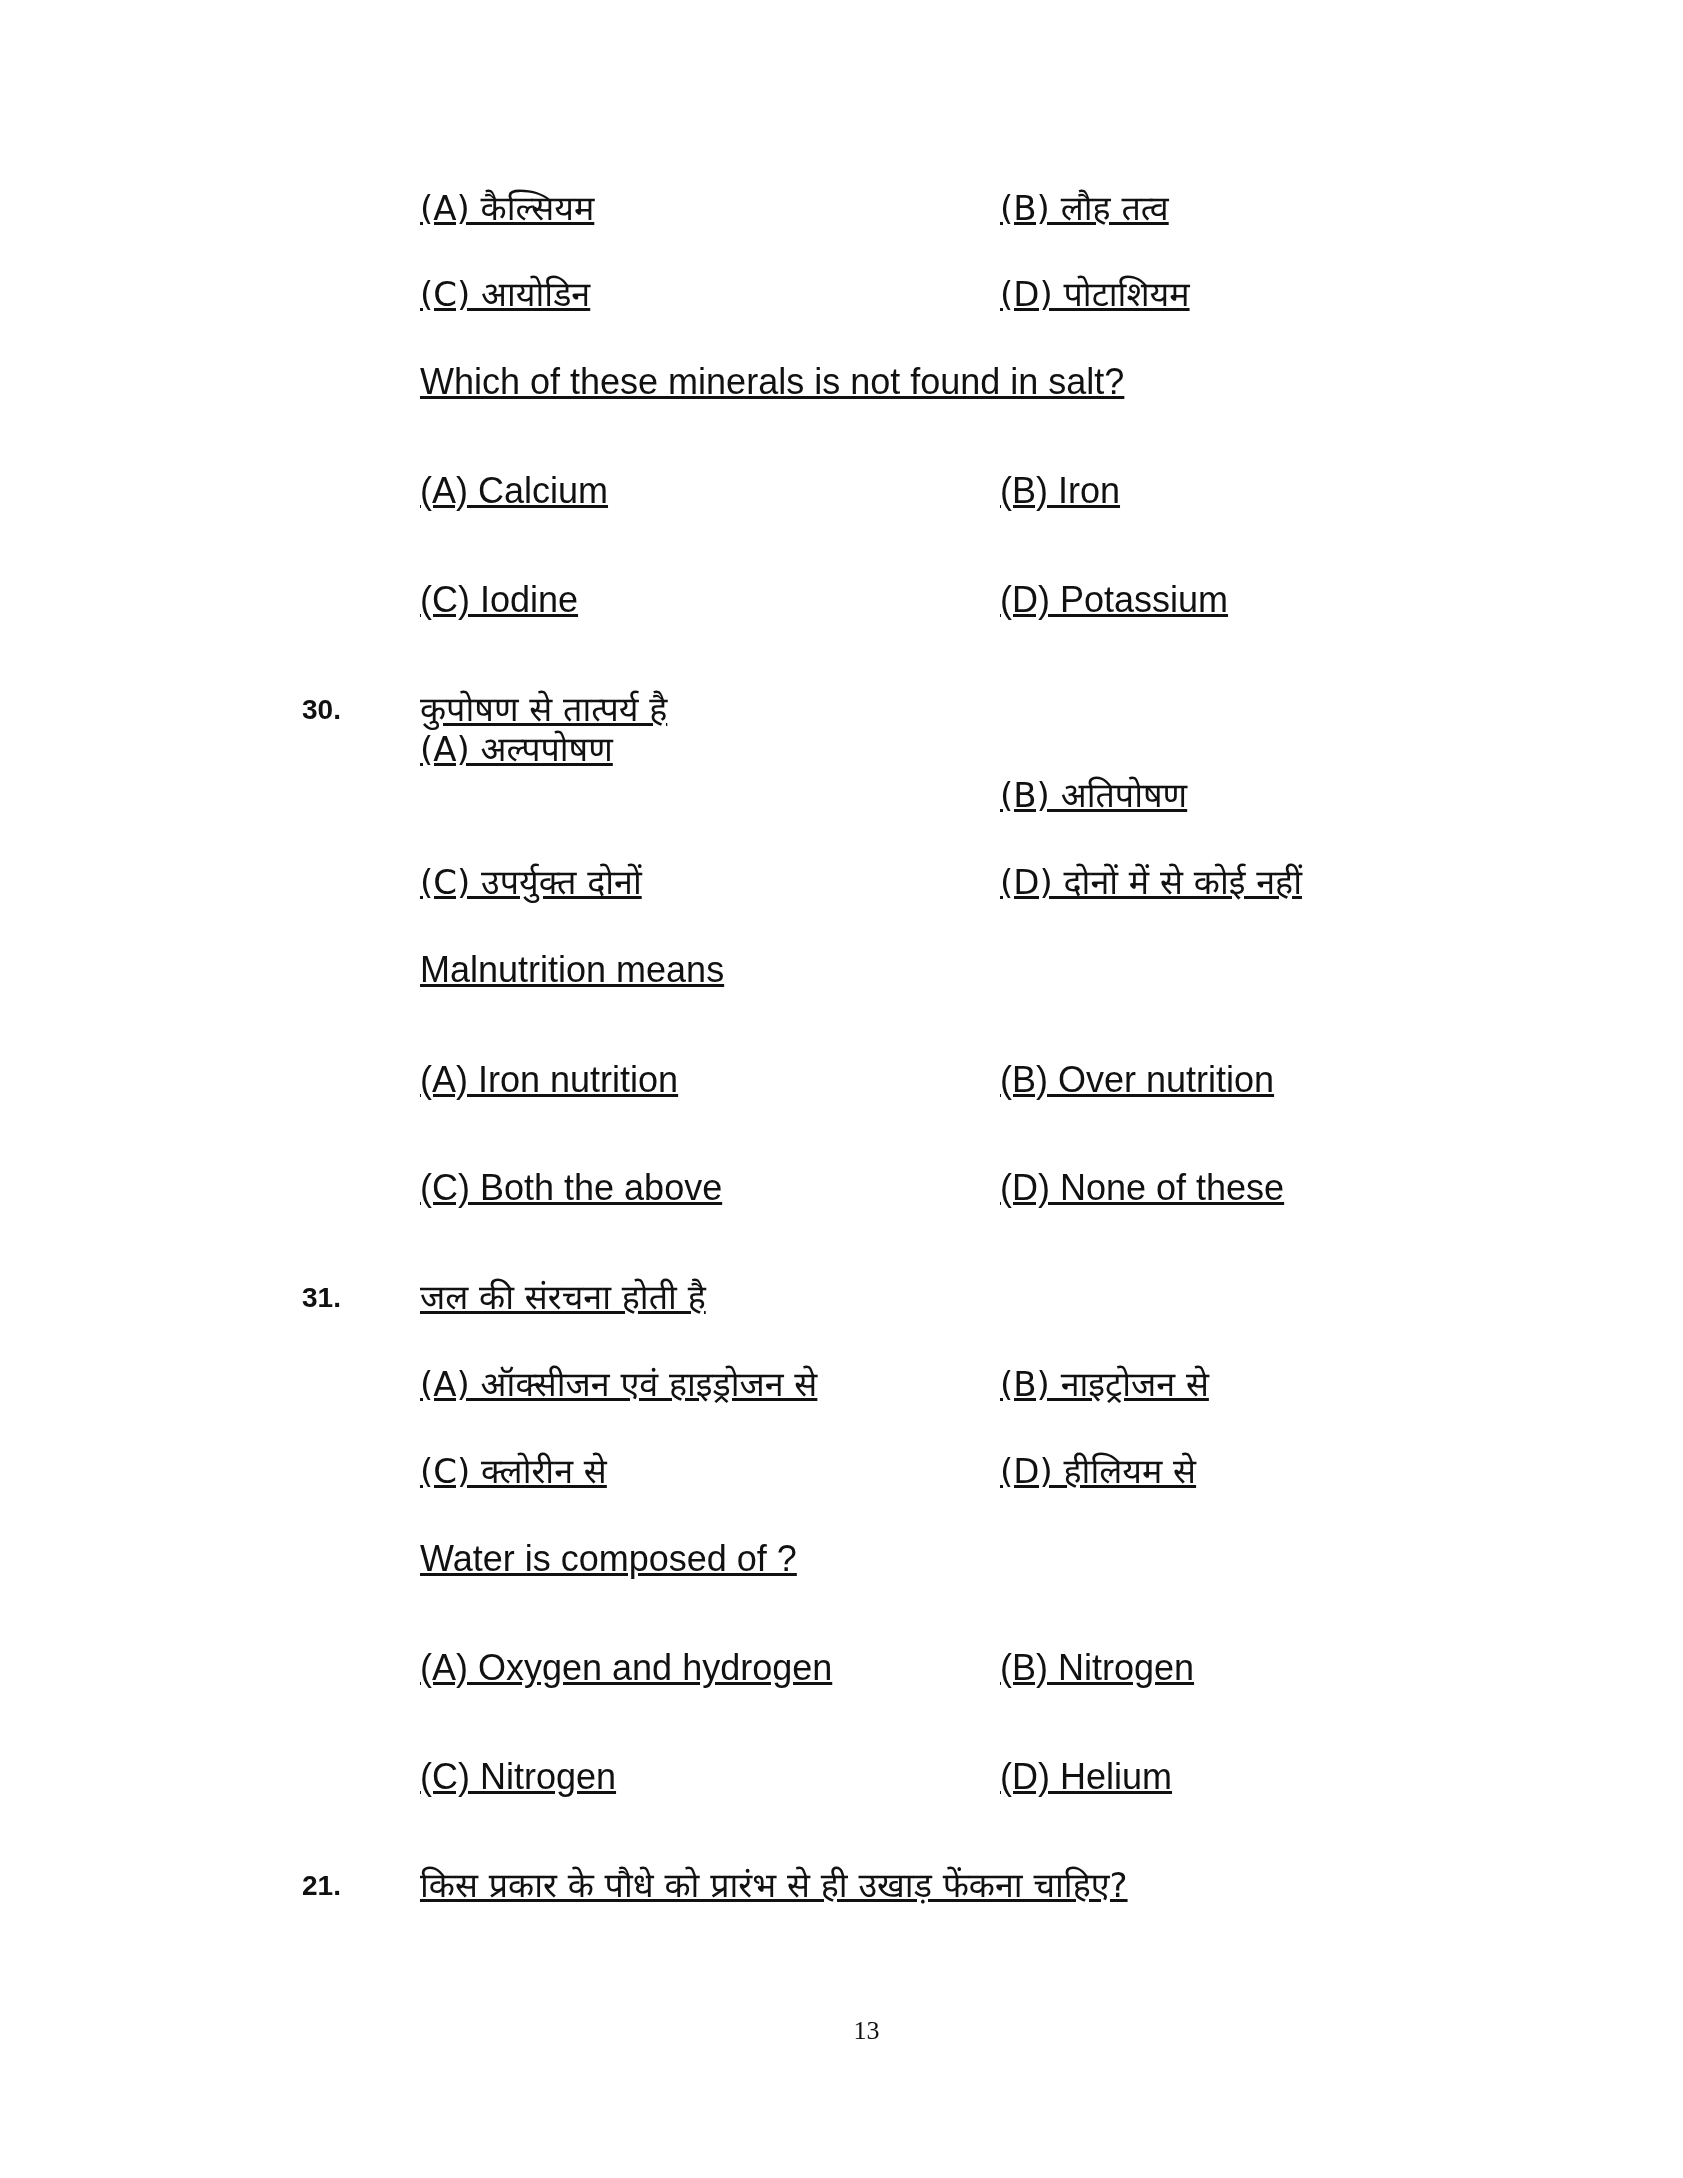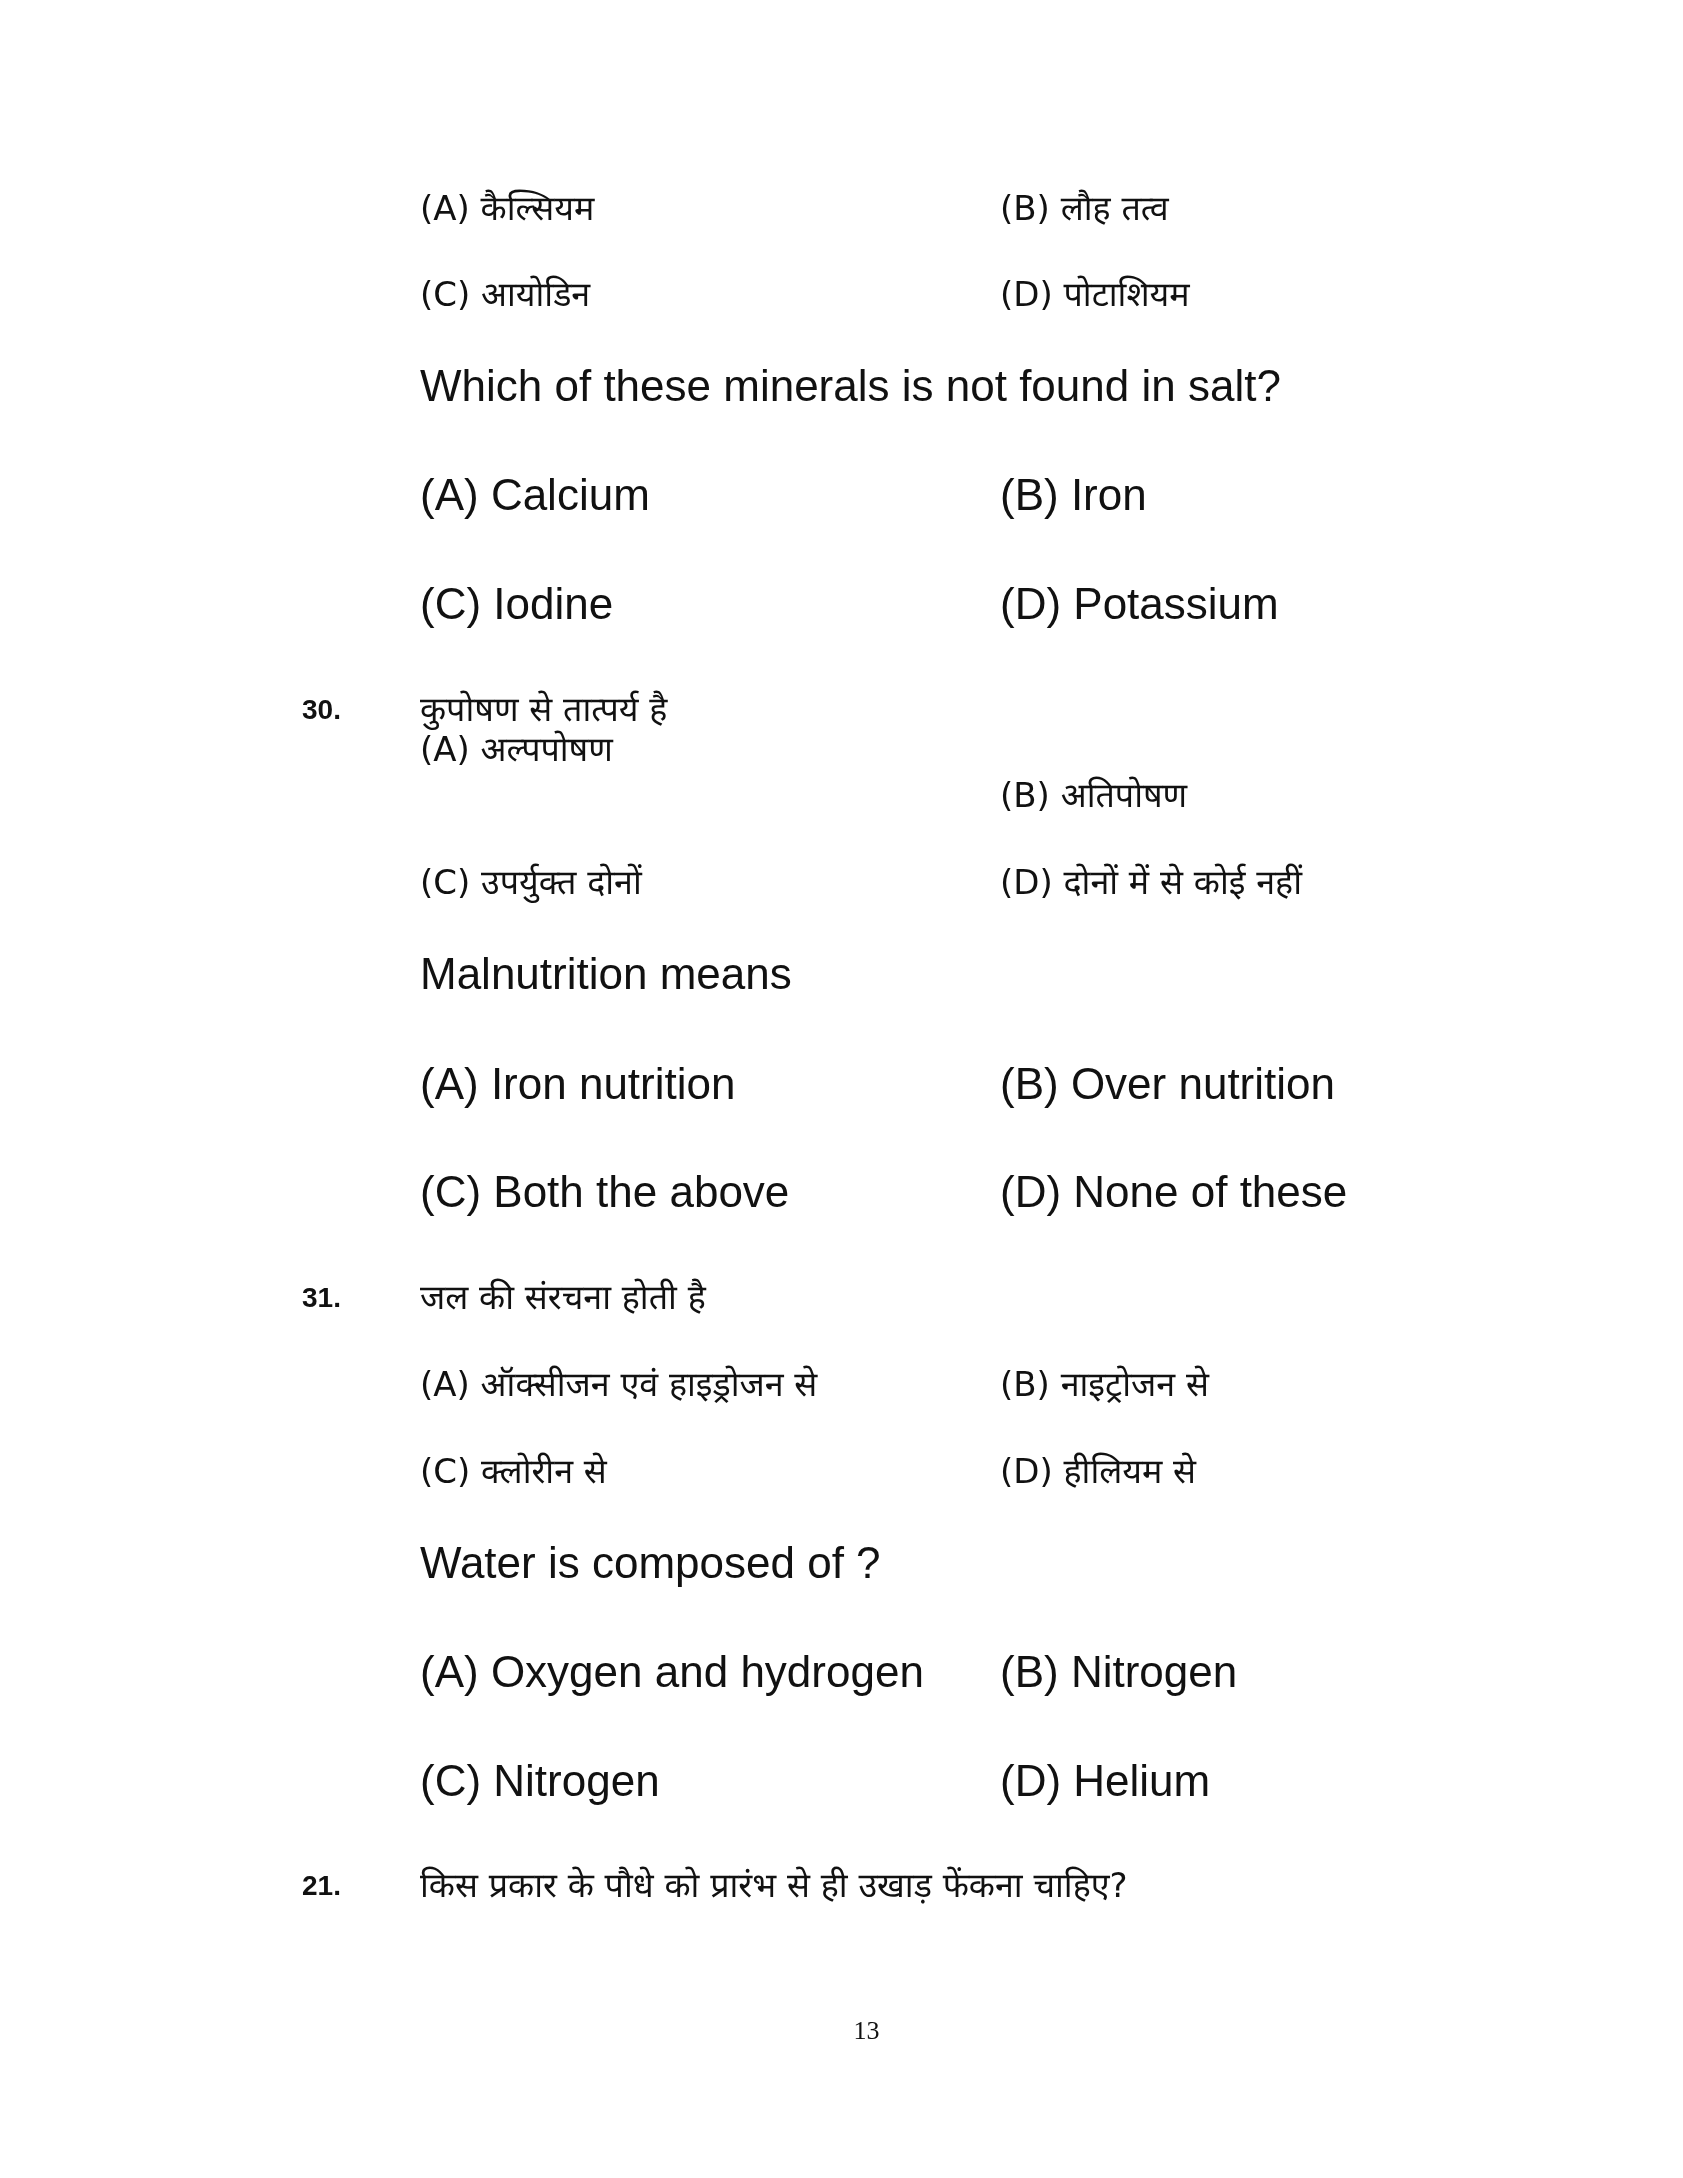--- a/index.html
+++ b/index.html
@@ -1,19 +1,19 @@
 <!DOCTYPE html>
 <html><head>
 <meta charset="utf-8">
 <style>
   html, body { margin: 0; padding: 0; background: #ffffff; }
   body { width: 1683px; height: 2178px; position: relative; overflow: hidden;
          font-family: "Liberation Sans", "DejaVu Sans", sans-serif; color: #111; }
-  .line { position: absolute; white-space: nowrap; line-height: 1; }
-  .en { font-size: 44px; text-align: right; }
+  .line { position: absolute; white-space: nowrap; line-height: 1; text-decoration: underline; }
+  .en { font-size: 36px; text-align: right; }
   .hi { font-size: 34px; font-family: "DejaVu Sans", "Liberation Sans", sans-serif; }
   .num { position: absolute; font-size: 28px; left: 302px; white-space: nowrap; line-height: 1; font-weight: bold; }
   .left { left: 420px; }
   .right { left: 1000px; }
   .pageno { position: absolute; left: 0; width: 1733px; text-align: center; font-size: 26px;
             font-family: "Liberation Serif", serif; top: 2016px; }
 </style>
 </head>
 <body>
 

